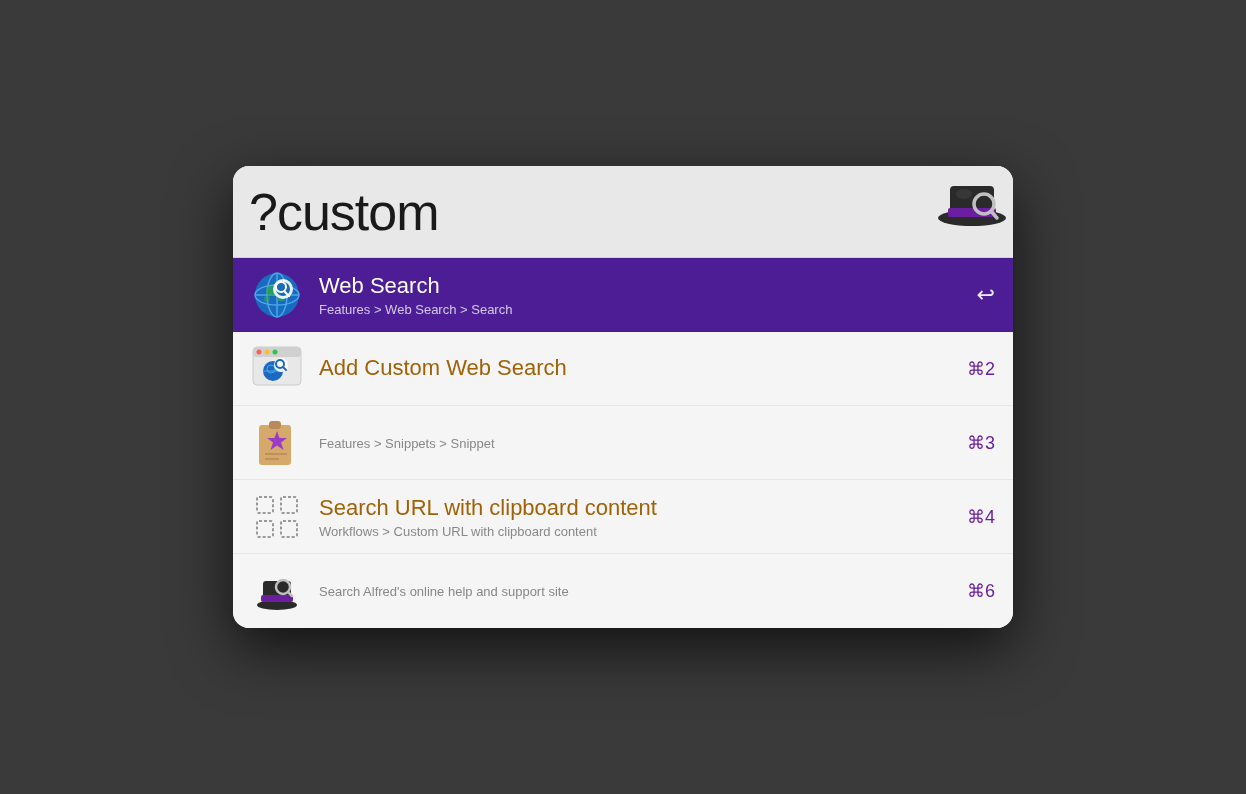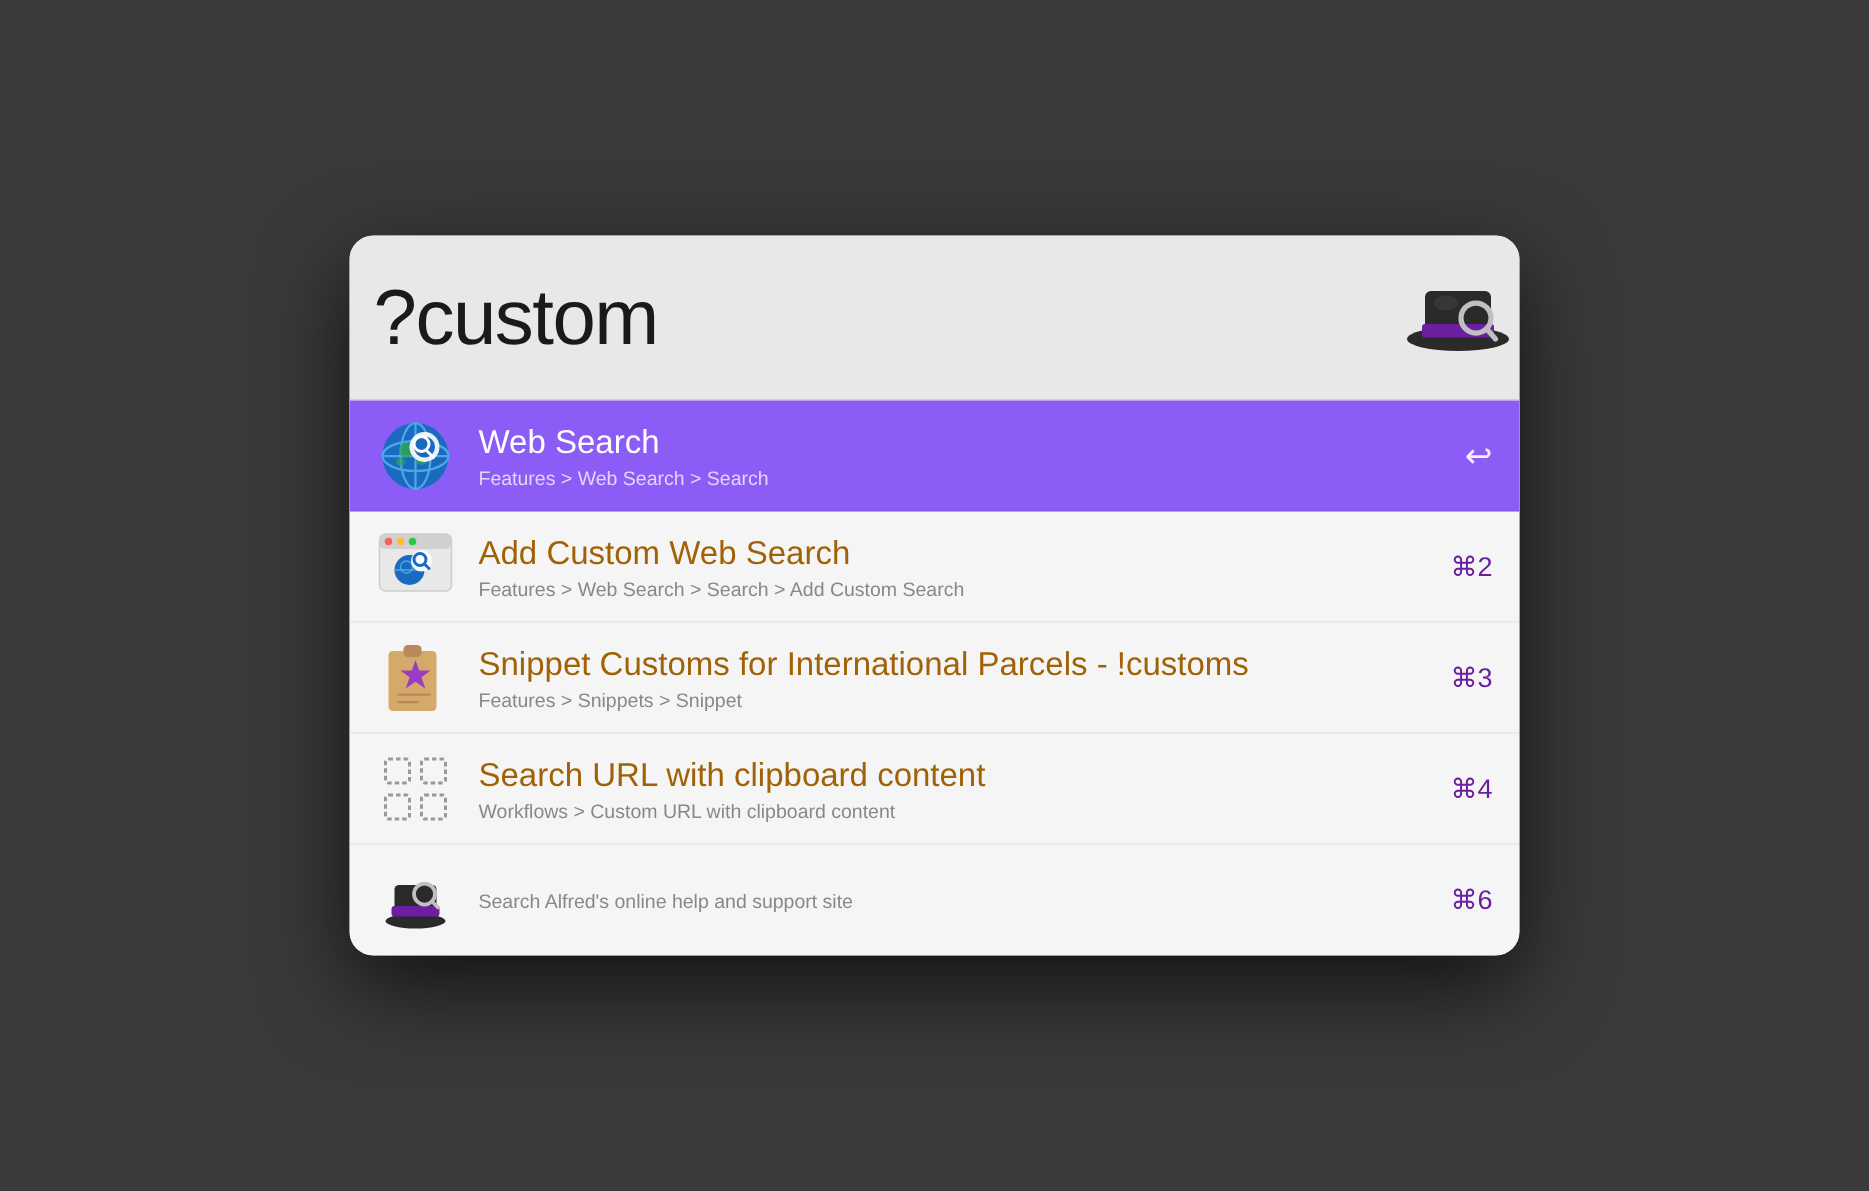--- a/index.html
+++ b/index.html
@@ -18,23 +18,22 @@
       width: 780px;
       background: #f0f0f0;
       border-radius: 16px;
       overflow: hidden;
       box-shadow: 0 20px 60px rgba(0,0,0,0.7);
     }
 
     .search-bar {
       background: #e8e8e8;
       display: flex;
-      align-items: center;
       padding: 0 16px;
-      height: 110px;
+      height: 92px;
       border-bottom: 1px solid #d0d0d0;
     }
 
     .search-input {
       flex: 1;
       font-size: 52px;
       font-weight: 300;
       background: transparent;
       border: none;
       outline: none;
@@ -57,21 +56,21 @@
     .result-item {
       display: flex;
       align-items: center;
       padding: 10px 18px;
       min-height: 74px;
       cursor: pointer;
       border-bottom: 1px solid rgba(0,0,0,0.06);
     }
 
     .result-item.selected {
-      background: #8b5cf6;
+      background: #4c1d95;
     }
 
     .result-item:last-child {
       border-bottom: none;
     }
 
     .result-icon {
       width: 52px;
       height: 52px;
       flex-shrink: 0;
@@ -193,40 +192,38 @@
           <circle cx="22" cy="28" r="10" fill="#1a6abf"></circle>
           <circle cx="20" cy="26" r="4" fill="none" stroke="#4aa8e8" stroke-width="1"></circle>
           <line x1="12" y1="28" x2="32" y2="28" stroke="#4aa8e8" stroke-width="1"></line>
           <circle cx="30" cy="22" r="7" fill="white" opacity="0.95"></circle>
           <circle cx="29" cy="21" r="4" fill="none" stroke="#1a6abf" stroke-width="2"></circle>
           <line x1="32" y1="24" x2="35" y2="27" stroke="#1a6abf" stroke-width="2" stroke-linecap="round"></line>
         </svg>
       </div>
       <div class="result-text">
         <div class="result-title">Add Custom Web Search</div>
-        <div class="result-subtitle">Features &gt; Web Search &gt; Search &gt; Add Custom Search</div>
       </div>
       <div class="result-shortcut cmd-symbol" style="color:#6b1fa0;font-size:18px;">⌘2</div>
     </div>
 
     <div class="result-item">
       <div class="result-icon">
         <svg width="52" height="52" viewBox="0 0 52 52">
 
           <rect x="8" y="8" width="32" height="40" rx="3" fill="#d4a96a"></rect>
           <rect x="18" y="4" width="12" height="8" rx="3" fill="#b8895a"></rect>
 
           <polygon points="26,14 28.5,21 36,21 30,25.5 32.5,33 26,28.5 19.5,33 22,25.5 16,21 23.5,21" fill="#9b3cc4"></polygon>
 
           <line x1="14" y1="37" x2="36" y2="37" stroke="#b8895a" stroke-width="1.5"></line>
           <line x1="14" y1="42" x2="28" y2="42" stroke="#b8895a" stroke-width="1.5"></line>
         </svg>
       </div>
       <div class="result-text">
-        <div class="result-title">Snippet Customs for International Parcels - !customs</div>
         <div class="result-subtitle">Features &gt; Snippets &gt; Snippet</div>
       </div>
       <div class="result-shortcut cmd-symbol" style="color:#6b1fa0;font-size:18px;">⌘3</div>
     </div>
 
     <div class="result-item">
       <div class="result-icon">
         <svg width="52" height="52" viewBox="0 0 52 52">
           <rect x="6" y="6" width="16" height="16" rx="2" fill="none" stroke="#999" stroke-width="2" stroke-dasharray="3,2"></rect>
           <rect x="30" y="6" width="16" height="16" rx="2" fill="none" stroke="#999" stroke-width="2" stroke-dasharray="3,2"></rect>

